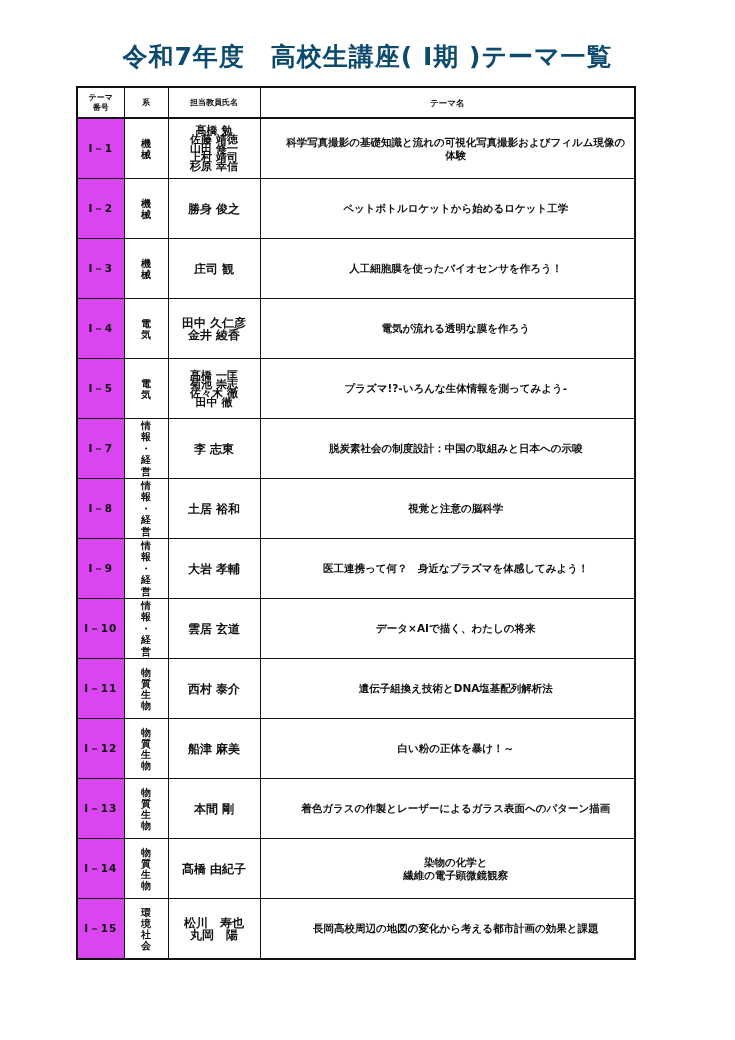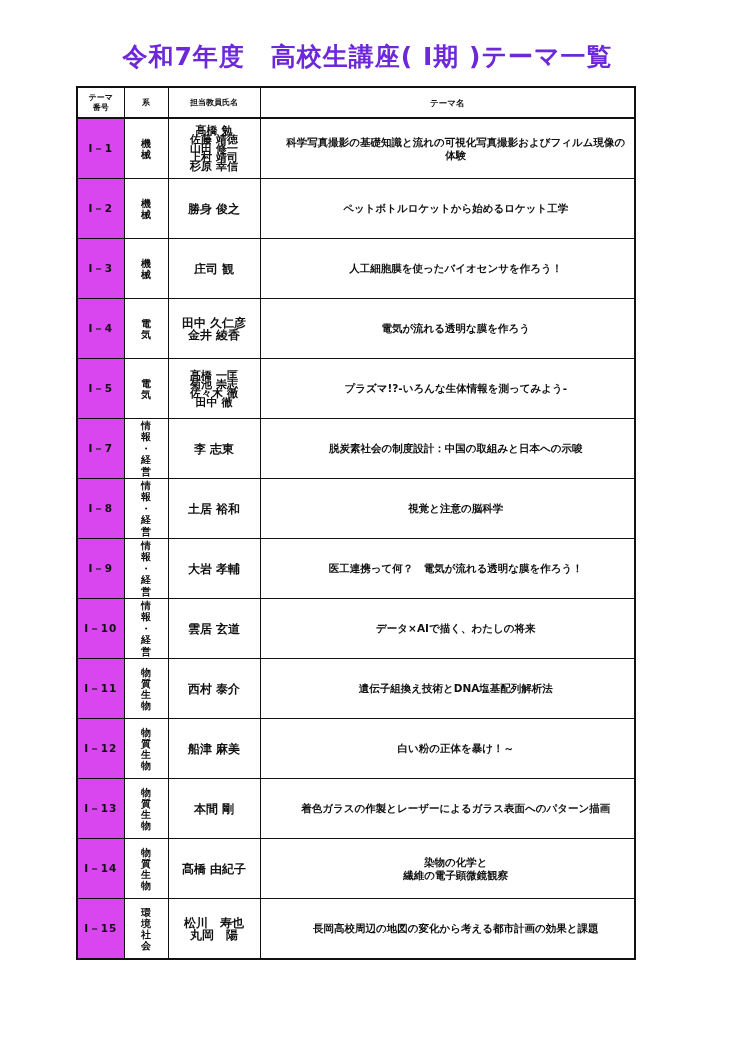--- a/index.html
+++ b/index.html
@@ -1,19 +1,19 @@
 <!DOCTYPE html>
 <html><head>
 <meta charset="utf-8">
 <style>
   html, body { margin: 0; padding: 0; background: #ffffff; }
   body { width: 735px; height: 1040px; position: relative; font-family: "DejaVu Sans", "Liberation Sans", sans-serif; color: #111; }
   .title {
     position: absolute; left: 0; top: 40px; width: 735px; text-align: center;
-    font-size: 25px; font-weight: bold; letter-spacing: 1px; color: #6d28d9;
+    font-size: 25px; font-weight: bold; letter-spacing: 1px; color: #0c4a6e;
   }
   table.list {
     position: absolute; left: 76px; top: 86px; width: 560px;
     border-collapse: collapse; table-layout: fixed;
     border: 2.5px solid #111;
   }
   table.list th, table.list td {
     border: 1.6px solid #111; padding: 0; text-align: center; vertical-align: middle;
     font-weight: bold;
   }
@@ -170,21 +170,21 @@
           <span>情</span>
           <span>報</span>
           <span>・</span>
           <span>経</span>
           <span>営</span>
         </td>
         <td class="name">
           <span>大岩 孝輔</span>
         </td>
         <td class="theme">
-          <span>医工連携って何？　電気が流れる透明な膜を作ろう！</span>
+          <span>医工連携って何？　身近なプラズマを体感してみよう！</span>
         </td>
       </tr>
       <tr>
         <td class="no">Ⅰ－10</td>
         <td class="kei" style="line-height: 11.5px;">
           <span>情</span>
           <span>報</span>
           <span>・</span>
           <span>経</span>
           <span>営</span>

